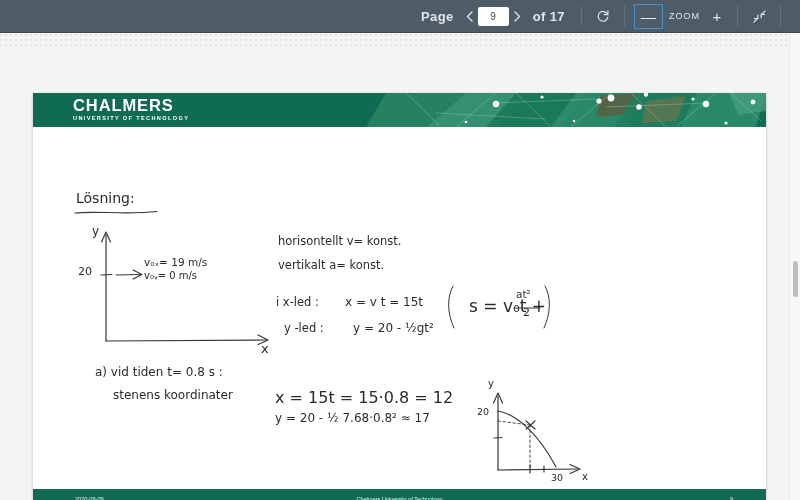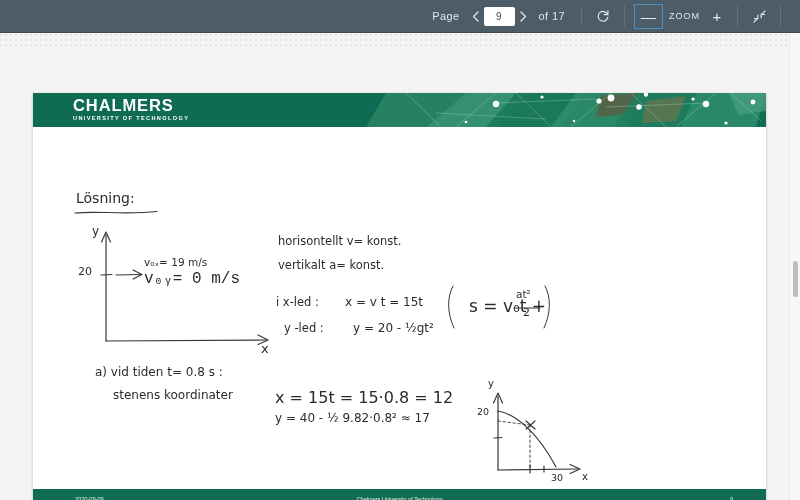--- a/index.html
+++ b/index.html
@@ -19,21 +19,21 @@
     padding-right: 10px;
     color: #e9edf0;
     font-size: 10px;
     letter-spacing: .4px;
     border-bottom: 1px solid #3c4852;
   }
   .tb-group { display: flex; align-items: center; height: 33px; }
   .tb-sep {
     width: 1px; height: 20px; background: #64727d; margin: 0 9px;
   }
-  .tb-label { color: #dfe5e9; font-size: 11px; padding: 0 7px; }
+  .tb-label { color: #dfe5e9; font-size: 13px; padding: 0 7px; font-weight: bold; }
   .tb-arrow {
     width: 17px; height: 20px; display: flex; align-items: center; justify-content: center;
     color: #dfe5e9; font-size: 13px; cursor: pointer; font-family: "Liberation Sans", sans-serif;
   }
   #page-input {
     width: 31px; height: 19px; background: #ffffff; color: #3b4750;
     border: none; border-radius: 2px;
     font-size: 10px; text-align: center; line-height: 19px;
     font-family: "Liberation Sans", sans-serif;
     display: inline-block;
@@ -246,21 +246,21 @@
       <path d="M18,118 L178,117"></path>
       <path d="M170,112 L180,117 L170,121.5"></path>
       <path d="M13,52 L24,51.5"></path>
       <path d="M28,52 L52,51.5"></path>
       <path d="M45,47 L54,51.5 L45,56"></path>
     </svg>
     <div class="hw" style="left:59px; top:131px; font-size:12px;">y</div>
     <div class="hw" style="left:228px; top:248px; font-size:13px;">x</div>
     <div class="hw" style="left:45px; top:172px; font-size:11px;">20</div>
     <div class="hw" style="left:111px; top:163px; font-size:10.5px;">v₀ₓ= 19 m/s</div>
-    <div class="hw" style="left:111px; top:177px; font-size:16px;font-family:Liberation Mono, monospace;">v₀ᵧ= 0 m/s</div>
+    <div class="hw" style="left:111px; top:177px; font-size:10px;">v₀ᵧ= 0 m/s</div>
 
     <div class="hw" style="left:245px; top:141px; font-size:11.5px;">horisontellt   v= konst.</div>
     <div class="hw" style="left:245px; top:165px; font-size:11.5px;">vertikalt        a= konst.</div>
 
     <div class="hw" style="left:243px; top:202px; font-size:11.5px;">i  x-led :</div>
     <div class="hw" style="left:312px; top:202px; font-size:12px;">x = v t = 15t</div>
 
     <svg class="ink" style="left:412px; top:190px;" width="110" height="48">
       <path class="thin" d="M8,3 C2,14 2,30 9,45"></path>
       <path class="thin" d="M100,3 C106,14 106,30 99,45"></path>
@@ -269,21 +269,21 @@
     <div class="hw" style="left:423px; top:203px; font-size:17px;margin-left:13px;">s = v₀t +</div>
     <div class="hw" style="left:483px; top:195px; font-size:10.5px;">at²</div>
     <div class="hw" style="left:490px; top:213px; font-size:11px;">2</div>
 
     <div class="hw" style="left:251px; top:228px; font-size:11.5px;">y -led :</div>
     <div class="hw" style="left:320px; top:228px; font-size:12px;">y = 20 - ½gt²</div>
 
     <div class="hw" style="left:62px; top:272px; font-size:12px;">a) vid tiden  t= 0.8 s :</div>
     <div class="hw" style="left:80px; top:295px; font-size:12px;">stenens koordinater</div>
     <div class="hw" style="left:242px; top:295px; font-size:16px;">x = 15t = 15·0.8 = 12</div>
-    <div class="hw" style="left:242px; top:318px; font-size:12px;">y = 40 - ½ 9.82·0.8² ≈ 17</div>
+    <div class="hw" style="left:242px; top:318px; font-size:12px;">y = 20 - ½ 7.68·0.8² ≈ 17</div>
 
     <svg class="ink" style="left:445px; top:285px;" width="120" height="105">
       <path d="M20,92 L20,18"></path>
       <path d="M15.5,25 L20,15 L24.5,25"></path>
       <path d="M20,92 L100,91"></path>
       <path d="M92,86.5 L102,91 L92,95.5"></path>
       <path d="M20,33 C38,36 60,55 78,89" stroke-width="1.15"></path>
       <path class="dash" d="M20,43 L52,47"></path>
       <path class="dash" d="M52,47 L52,91"></path>
       <path d="M16,60 L24,59.5"></path>

